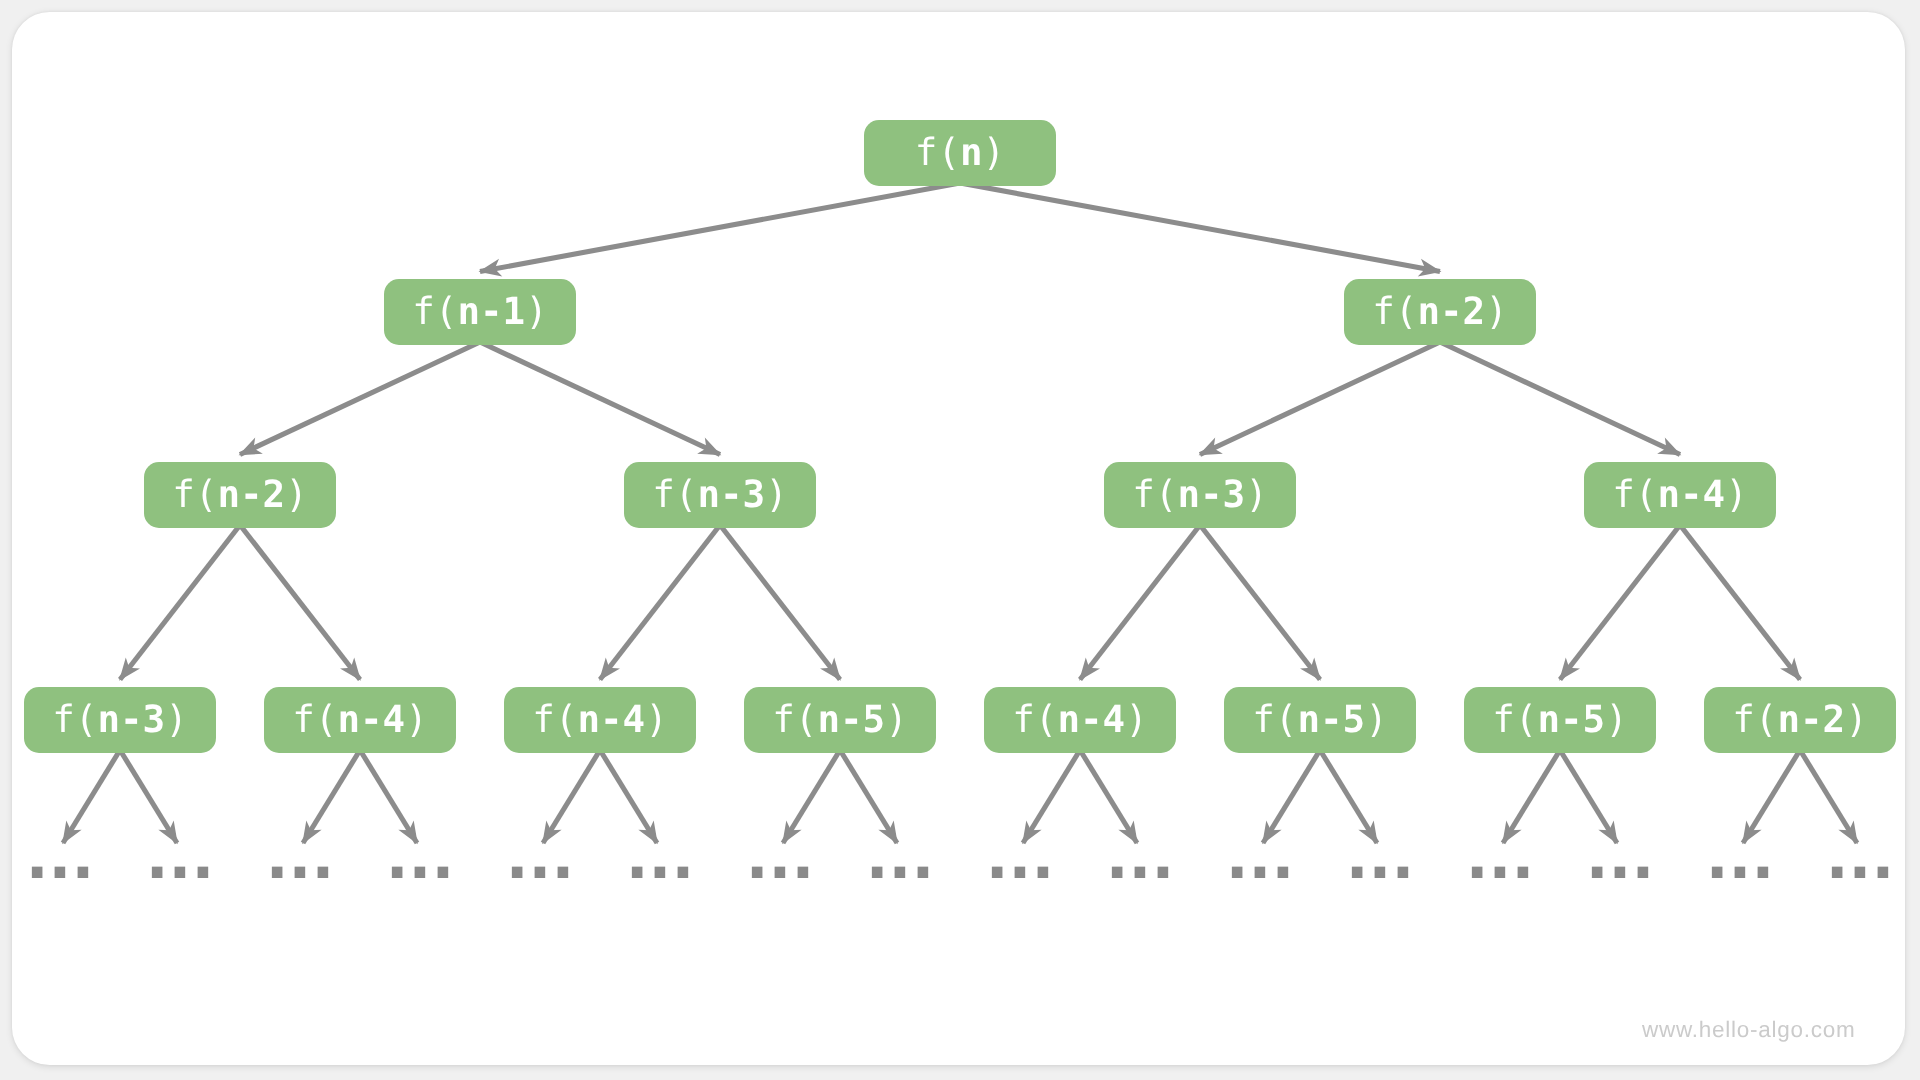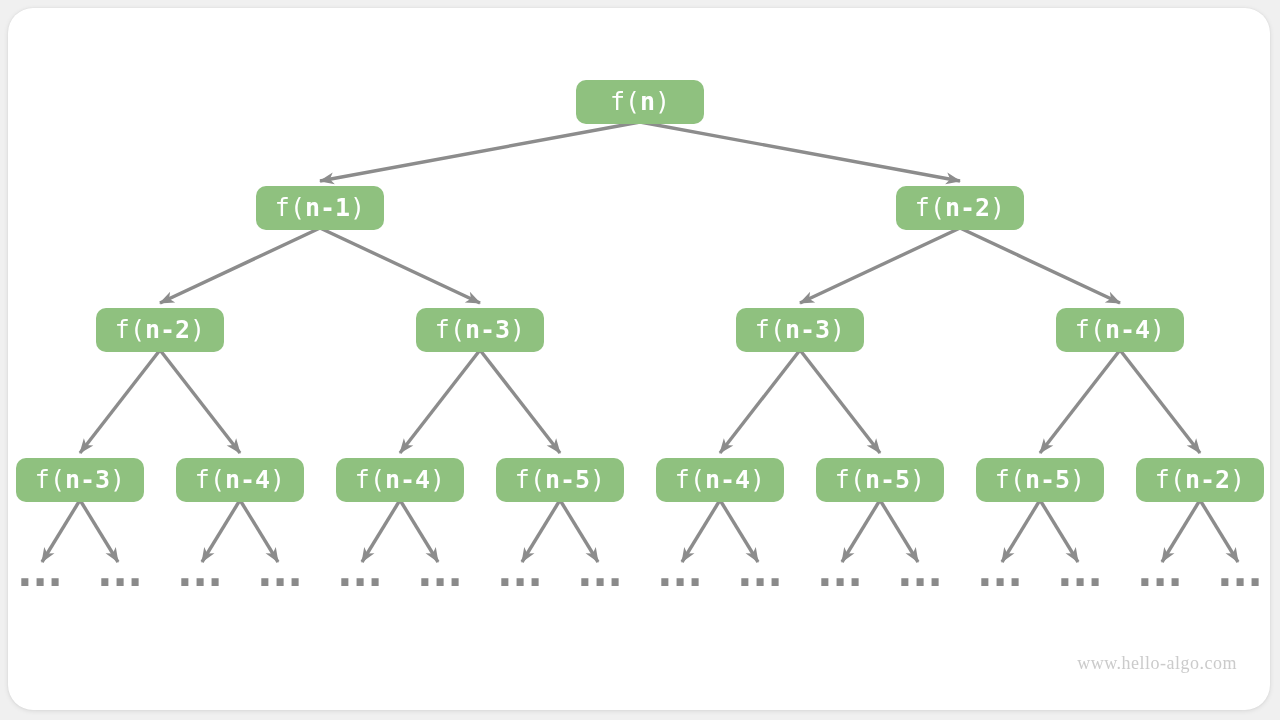--- a/index.html
+++ b/index.html
@@ -27,24 +27,24 @@
   }
   .node .pre,.node .post{font-weight:400;}
   .node .arg{font-weight:700;}
   .dots{
     position:absolute;width:80px;text-align:center;
     font-family:"DejaVu Sans", sans-serif;font-weight:700;
     font-size:40px;line-height:40px;
     color:var(--dots,#8a8a8a);
   }
   .watermark{
-    position:absolute;top:653px;right:43px;
-    font-size:18px;letter-spacing:0.5px;
+    position:absolute;top:678px;right:43px;
+    font-size:15px;letter-spacing:0.5px;
     color:var(--wm,#cbcbcb);
-    font-family:Liberation Serif, serif;
+    font-family:Liberation Sans, sans-serif;
   }
 </style>
 </head>
 <body style="--page-bg: #f0f0f0; --card-bg: #ffffff; --node-fill: #8fc17f; --node-text: #ffffff; --dots: #8a8a8a; --wm: #cbcbcb;">
 
 <div class="card"></div>
 <div id="stage">
   <svg id="arrows" width="1280" height="720">
       <defs>
         <marker id="ah" markerUnits="userSpaceOnUse" markerWidth="18" markerHeight="14" refX="15" refY="7" orient="auto">

